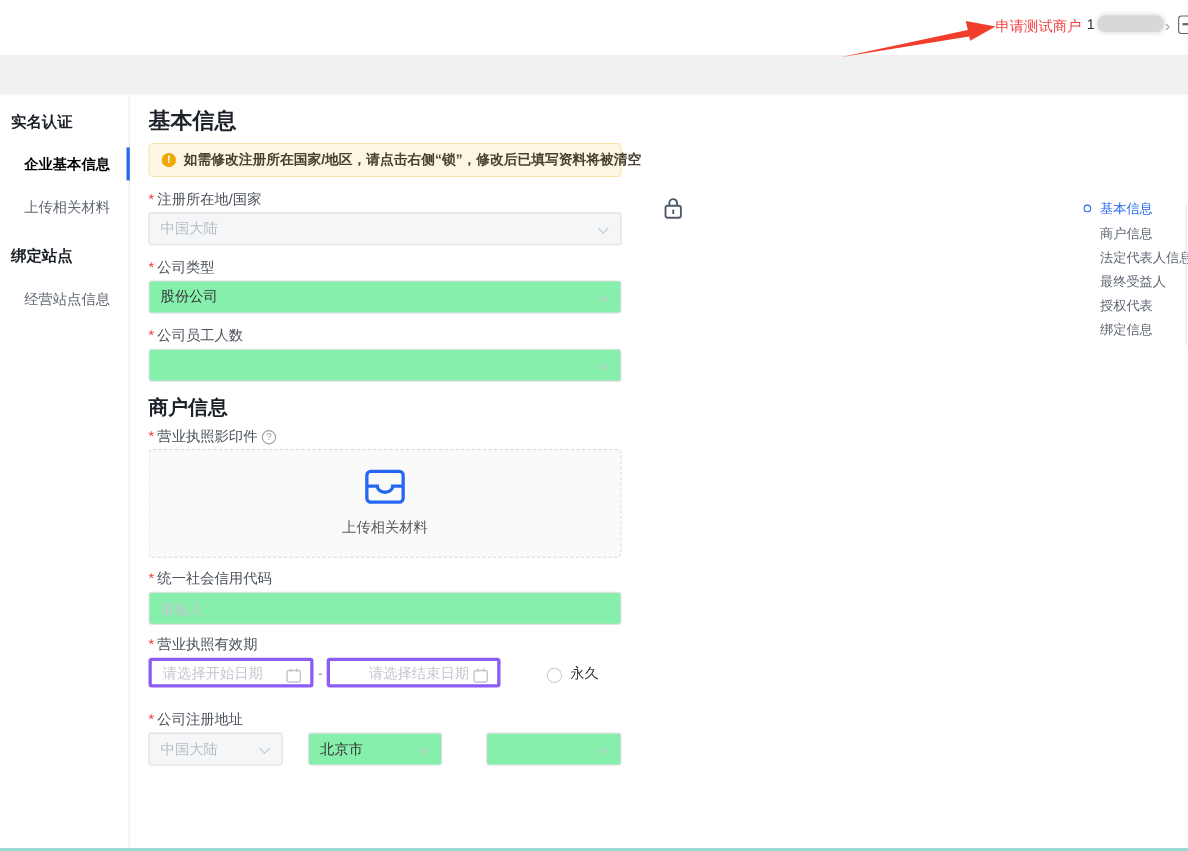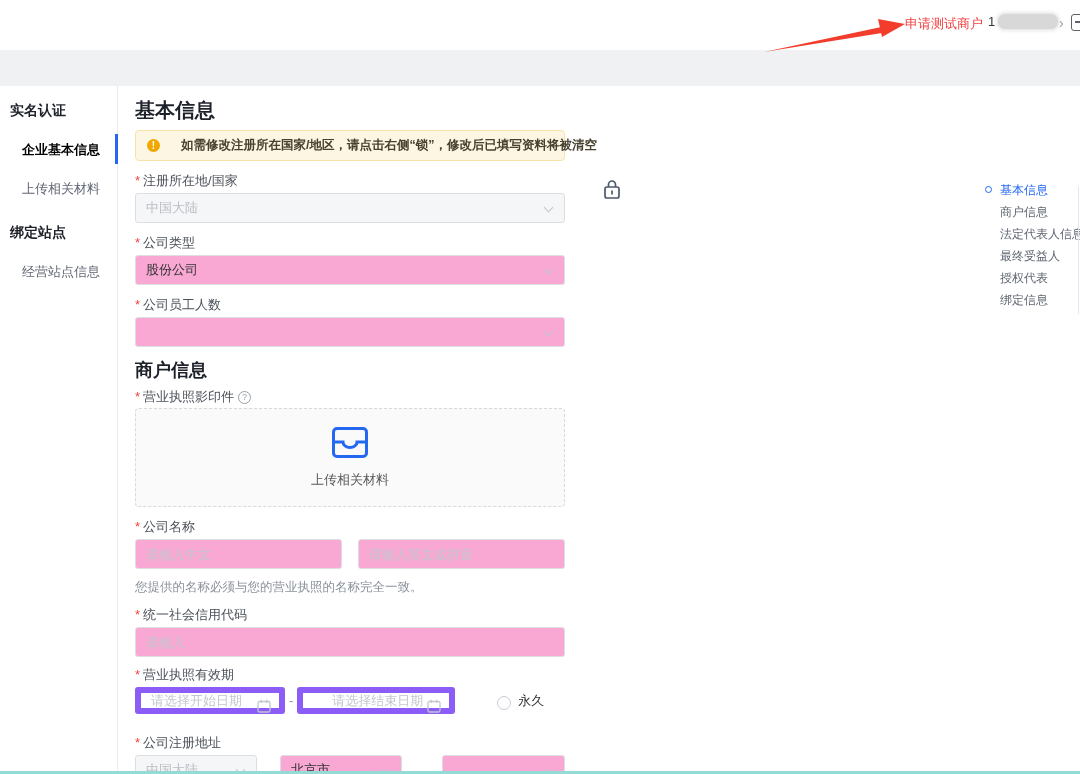--- a/index.html
+++ b/index.html
@@ -33,28 +33,28 @@
 
   
   .main { padding:12px 0 0 17px; width:640px; flex:0 0 640px; }
   .page-title { font-size:20px; font-weight:bold; color:#1d2129; line-height:24px; }
   .section-title { font-size:18px; font-weight:bold; color:#1d2129; line-height:23px; margin-top:12px; }
 
   .alert { margin-top:8px; width:430px; height:31px; background:#fdf6e3; border:1px solid #f6e3ac;
            border-radius:4px; display:flex; align-items:center; padding:0 11px; }
   .alert-icon { width:13px; height:13px; border-radius:50%; background:#f0a800; color:#fff; font-size:10px; font-weight:bold;
                 display:flex; align-items:center; justify-content:center; flex:0 0 13px; }
-  .alert-text { margin-left:21px; font-size:12.5px; font-weight:bold; color:#474130; white-space:nowrap; }
+  .alert-text { margin-left:7px; font-size:12.5px; font-weight:bold; color:#474130; white-space:nowrap; }
 
   .field { margin-top:13px; width:430px; }
   .label { font-size:13px; color:#4a5058; line-height:14px; margin-bottom:5px; }
   .label .star::before { content:"*"; color:#f53f3f; margin-right:3px; }
 
   .select, .text-input { position:relative; height:30px; border:1px solid #dcdee2; border-radius:3px;
-      background:#f9a8d4; display:flex; align-items:center; padding:0 10px; font-size:13px; color:#333; cursor:pointer; }
+      background:#86efac; display:flex; align-items:center; padding:0 10px; font-size:13px; color:#333; cursor:pointer; }
   .select.disabled { background:#f5f6f7; color:#b9bdc4; cursor:not-allowed; }
   .chev { position:absolute; right:12px; top:10px; width:7px; height:7px;
       border-right:1.4px solid #c2c7cf; border-bottom:1.4px solid #c2c7cf; transform:rotate(45deg); }
 
   input.text-input { width:100%; cursor:text; }
   input.text-input::placeholder { color:#c2c7cf; }
 
   .row { display:flex; align-items:center; }
 
   .country-row { position:relative; }
@@ -66,21 +66,21 @@
       border:1px solid #9aa0a6; border-radius:50%; color:#9aa0a6; font-size:9px; cursor:pointer; }
   .upload-box { width:430px; height:99px; background:#fafafa; border:1px dashed #d9d9d9; border-radius:4px;
       display:flex; flex-direction:column; align-items:center; justify-content:center; cursor:pointer; }
   .upload-text { margin-top:12px; font-size:13px; color:#595959; }
 
   .dual .text-input { width:207px; }
   .dual .gap { width:16px; }
 
   .note { margin-top:10px; font-size:12.5px; color:#8a919c; width:600px; }
 
-  .date-input { position:relative; height:27px; border:6px solid #8b5cf6; border-radius:3px; background:#fff;
+  .date-input { position:relative; height:27px; border:3px solid #8b5cf6; border-radius:3px; background:#fff;
       display:flex; align-items:center; padding:0 26px 0 10px; font-size:13px; color:#c2c7cf; cursor:pointer; }
   .date-start { width:150px; }
   .date-end { width:158px;justify-content:flex-end; }
   .date-sep { margin:0 4px; color:#8a919c; }
   .cal-icon { position:absolute; right:8px; top:6px; }
   .radio-wrap { margin-left:42px; display:flex; align-items:flex-end; cursor:pointer; }
   .radio-circle { width:14px; height:14px; border:1px solid #c9cdd4; border-radius:50%; background:#fff; }
   .radio-label { margin-left:7px; font-size:13px; color:#333; }
 
   .addr .select { height:30px; }
@@ -186,29 +186,20 @@
       </div>
       <div class="upload-box">
         <svg width="38" height="33" viewBox="0 0 38 33">
           <path d="M6 2.5 h26 a3.5 3.5 0 0 1 3.5 3.5 v21 a3.5 3.5 0 0 1 -3.5 3.5 h-26 a3.5 3.5 0 0 1 -3.5 -3.5 v-21 a3.5 3.5 0 0 1 3.5 -3.5 z" fill="none" stroke="#2468f2" stroke-width="3"></path>
           <path d="M2.5 16 h9.5 a7 5.5 0 0 0 14 0 h9.5" fill="none" stroke="#2468f2" stroke-width="3"></path>
         </svg>
         <div class="upload-text">上传相关材料</div>
       </div>
     </div>
 
-    <div class="field">
-      <div class="label"><span class="star"></span><span>公司名称</span></div>
-      <div class="row dual">
-        <input class="text-input" type="text" placeholder="请输入中文" style="">
-        <span class="gap"></span>
-        <input class="text-input" type="text" placeholder="请输入英文或拼音" style="">
-      </div>
-      <div class="note">您提供的名称必须与您的营业执照的名称完全一致。</div>
-    </div>
 
     <div class="field credit">
       <div class="label"><span class="star"></span><span>统一社会信用代码</span></div>
       <input class="text-input" type="text" style="width: 430px;" placeholder="请输入">
     </div>
 
     <div class="field validity">
       <div class="label"><span class="star"></span><span>营业执照有效期</span></div>
       <div class="row">
         <div class="date-input date-start">

